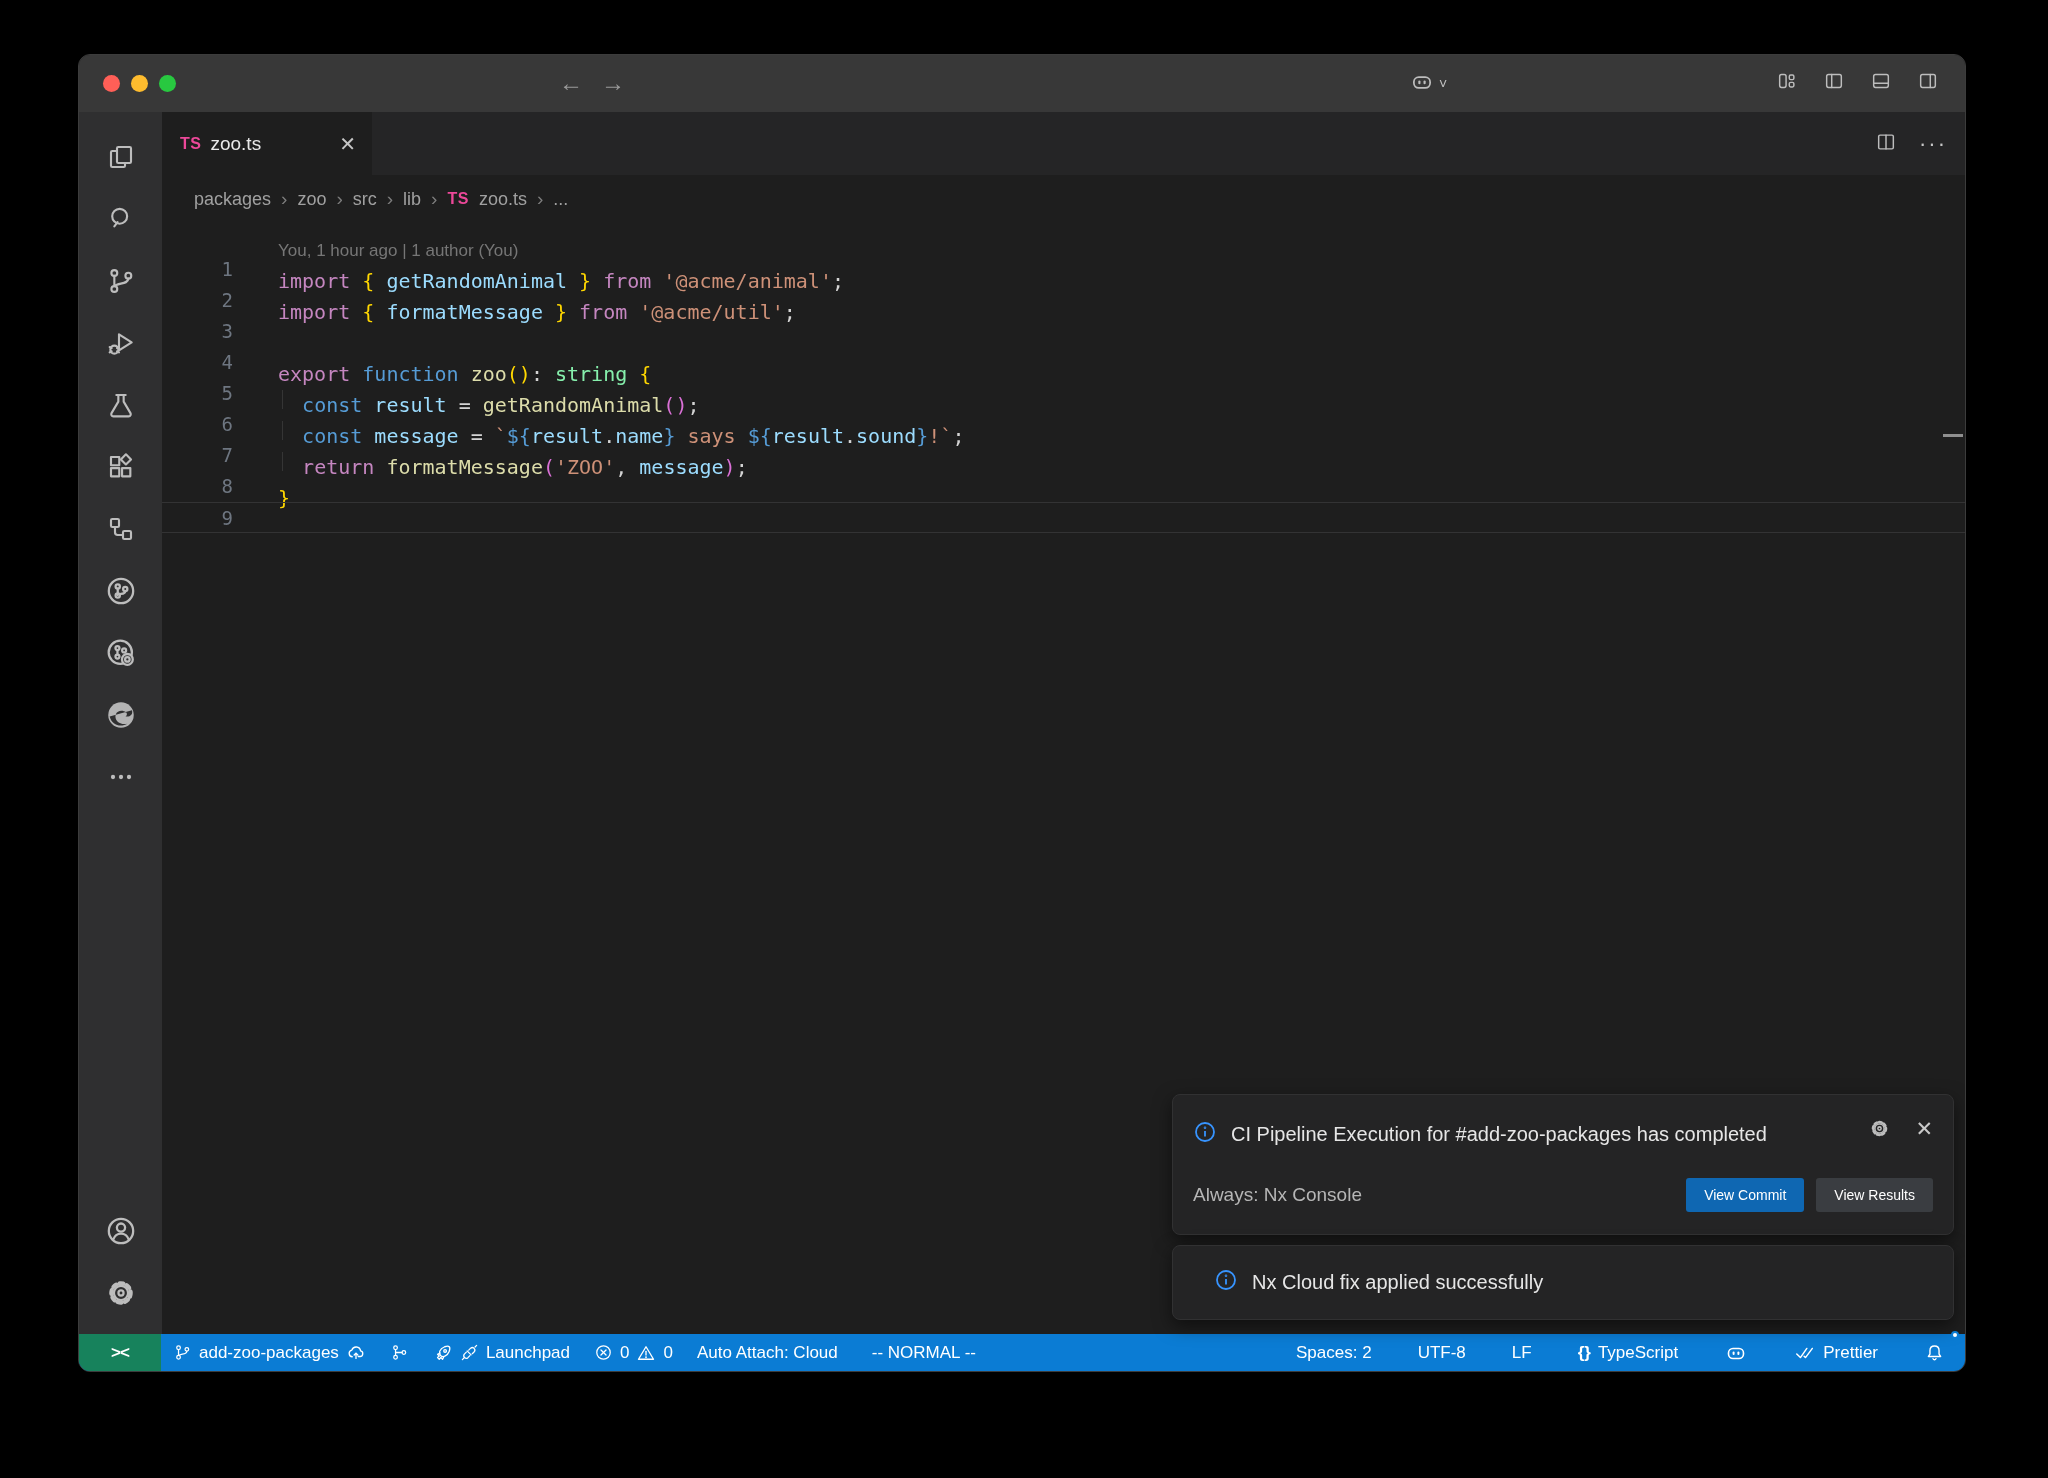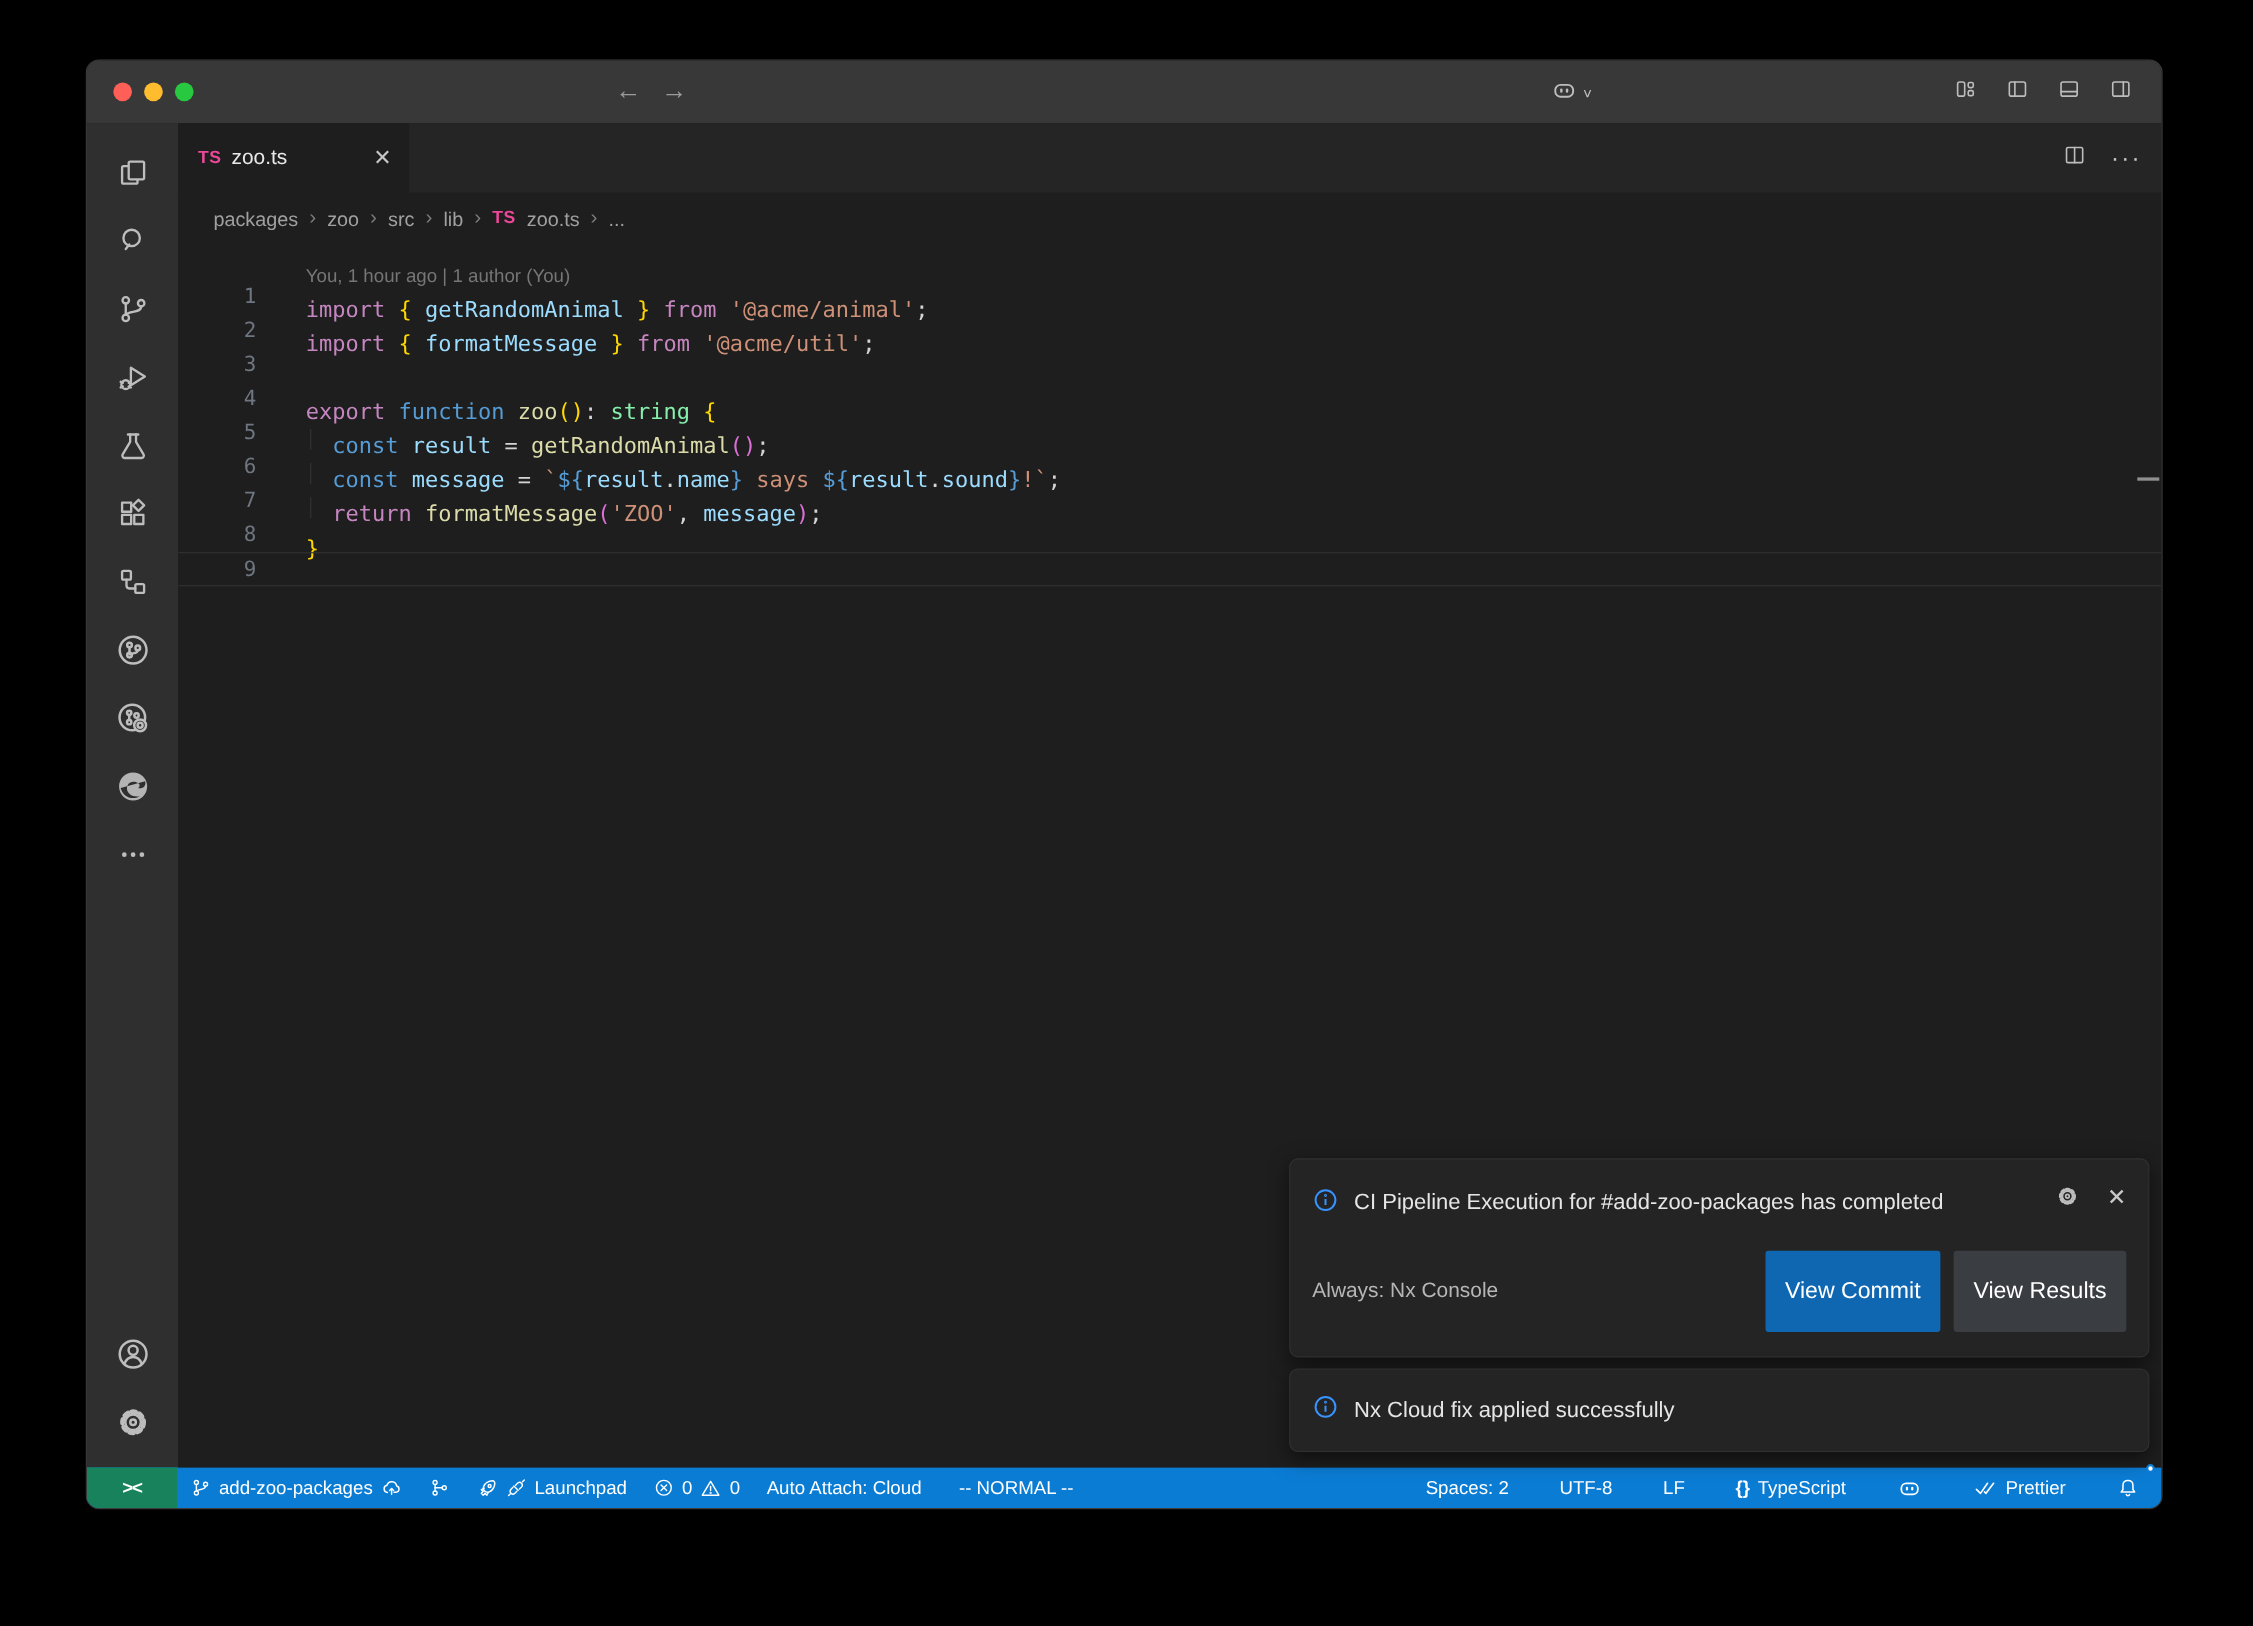--- a/index.html
+++ b/index.html
@@ -68,25 +68,25 @@
   .toasts { position:absolute; right:11px; bottom:14px; width:782px; display:flex;
             flex-direction:column; gap:10px; font-size:20px; }
   .toast { background:#242425; border:1px solid #313132; border-radius:8px;
            box-shadow:0 6px 18px rgba(0,0,0,.5); color:#e6e6e6; }
   .toast-head { display:flex; padding:22px 20px 0 20px; gap:14px; }
   .toast-msg { line-height:1.75; max-width:560px; }
   .toast-tools { margin-left:auto; display:flex; gap:24px; align-items:flex-start; color:#c9c9c9; }
   .toast-foot { display:flex; align-items:center; padding:26px 20px 22px 20px; }
   .toast-src { color:#b6b6b6; font-size:19px; }
   .toast-btns { margin-left:auto; display:flex; gap:12px; }
-  .btn { border:none; border-radius:3px; font-size:21px; padding:25px 18px;
+  .btn { border:none; border-radius:3px; font-size:14px; padding:9px 18px;
          font-family:"Liberation Sans", sans-serif; color:#fff; }
   .btn-primary { background:#0f67b2; }
   .btn-secondary { background:#3a3d41; }
-  .toast-simple { display:flex; align-items:center; gap:14px; padding:22px 20px; }
+  .toast-simple { display:flex; align-items:center; gap:14px; padding:22px 20px;margin-left:21px; }
 
   
   .statusbar { height:37px; flex:0 0 37px; background:#0b7cd4; display:flex; align-items:center;
                color:#fff; font-size:17px; }
   .sb-remote { width:82px; align-self:stretch; background:#17825c; display:flex;
                align-items:center; justify-content:center; font-weight:bold; font-size:17px;
                letter-spacing:-1px; }
   .sb-item { display:flex; align-items:center; gap:7px; padding:0 12px; height:100%; }
   .sb-left { display:flex; align-items:flex-start; height:100%; }
   .sb-right { margin-left:auto; display:flex; align-items:center; height:100%; padding-right:8px; }

